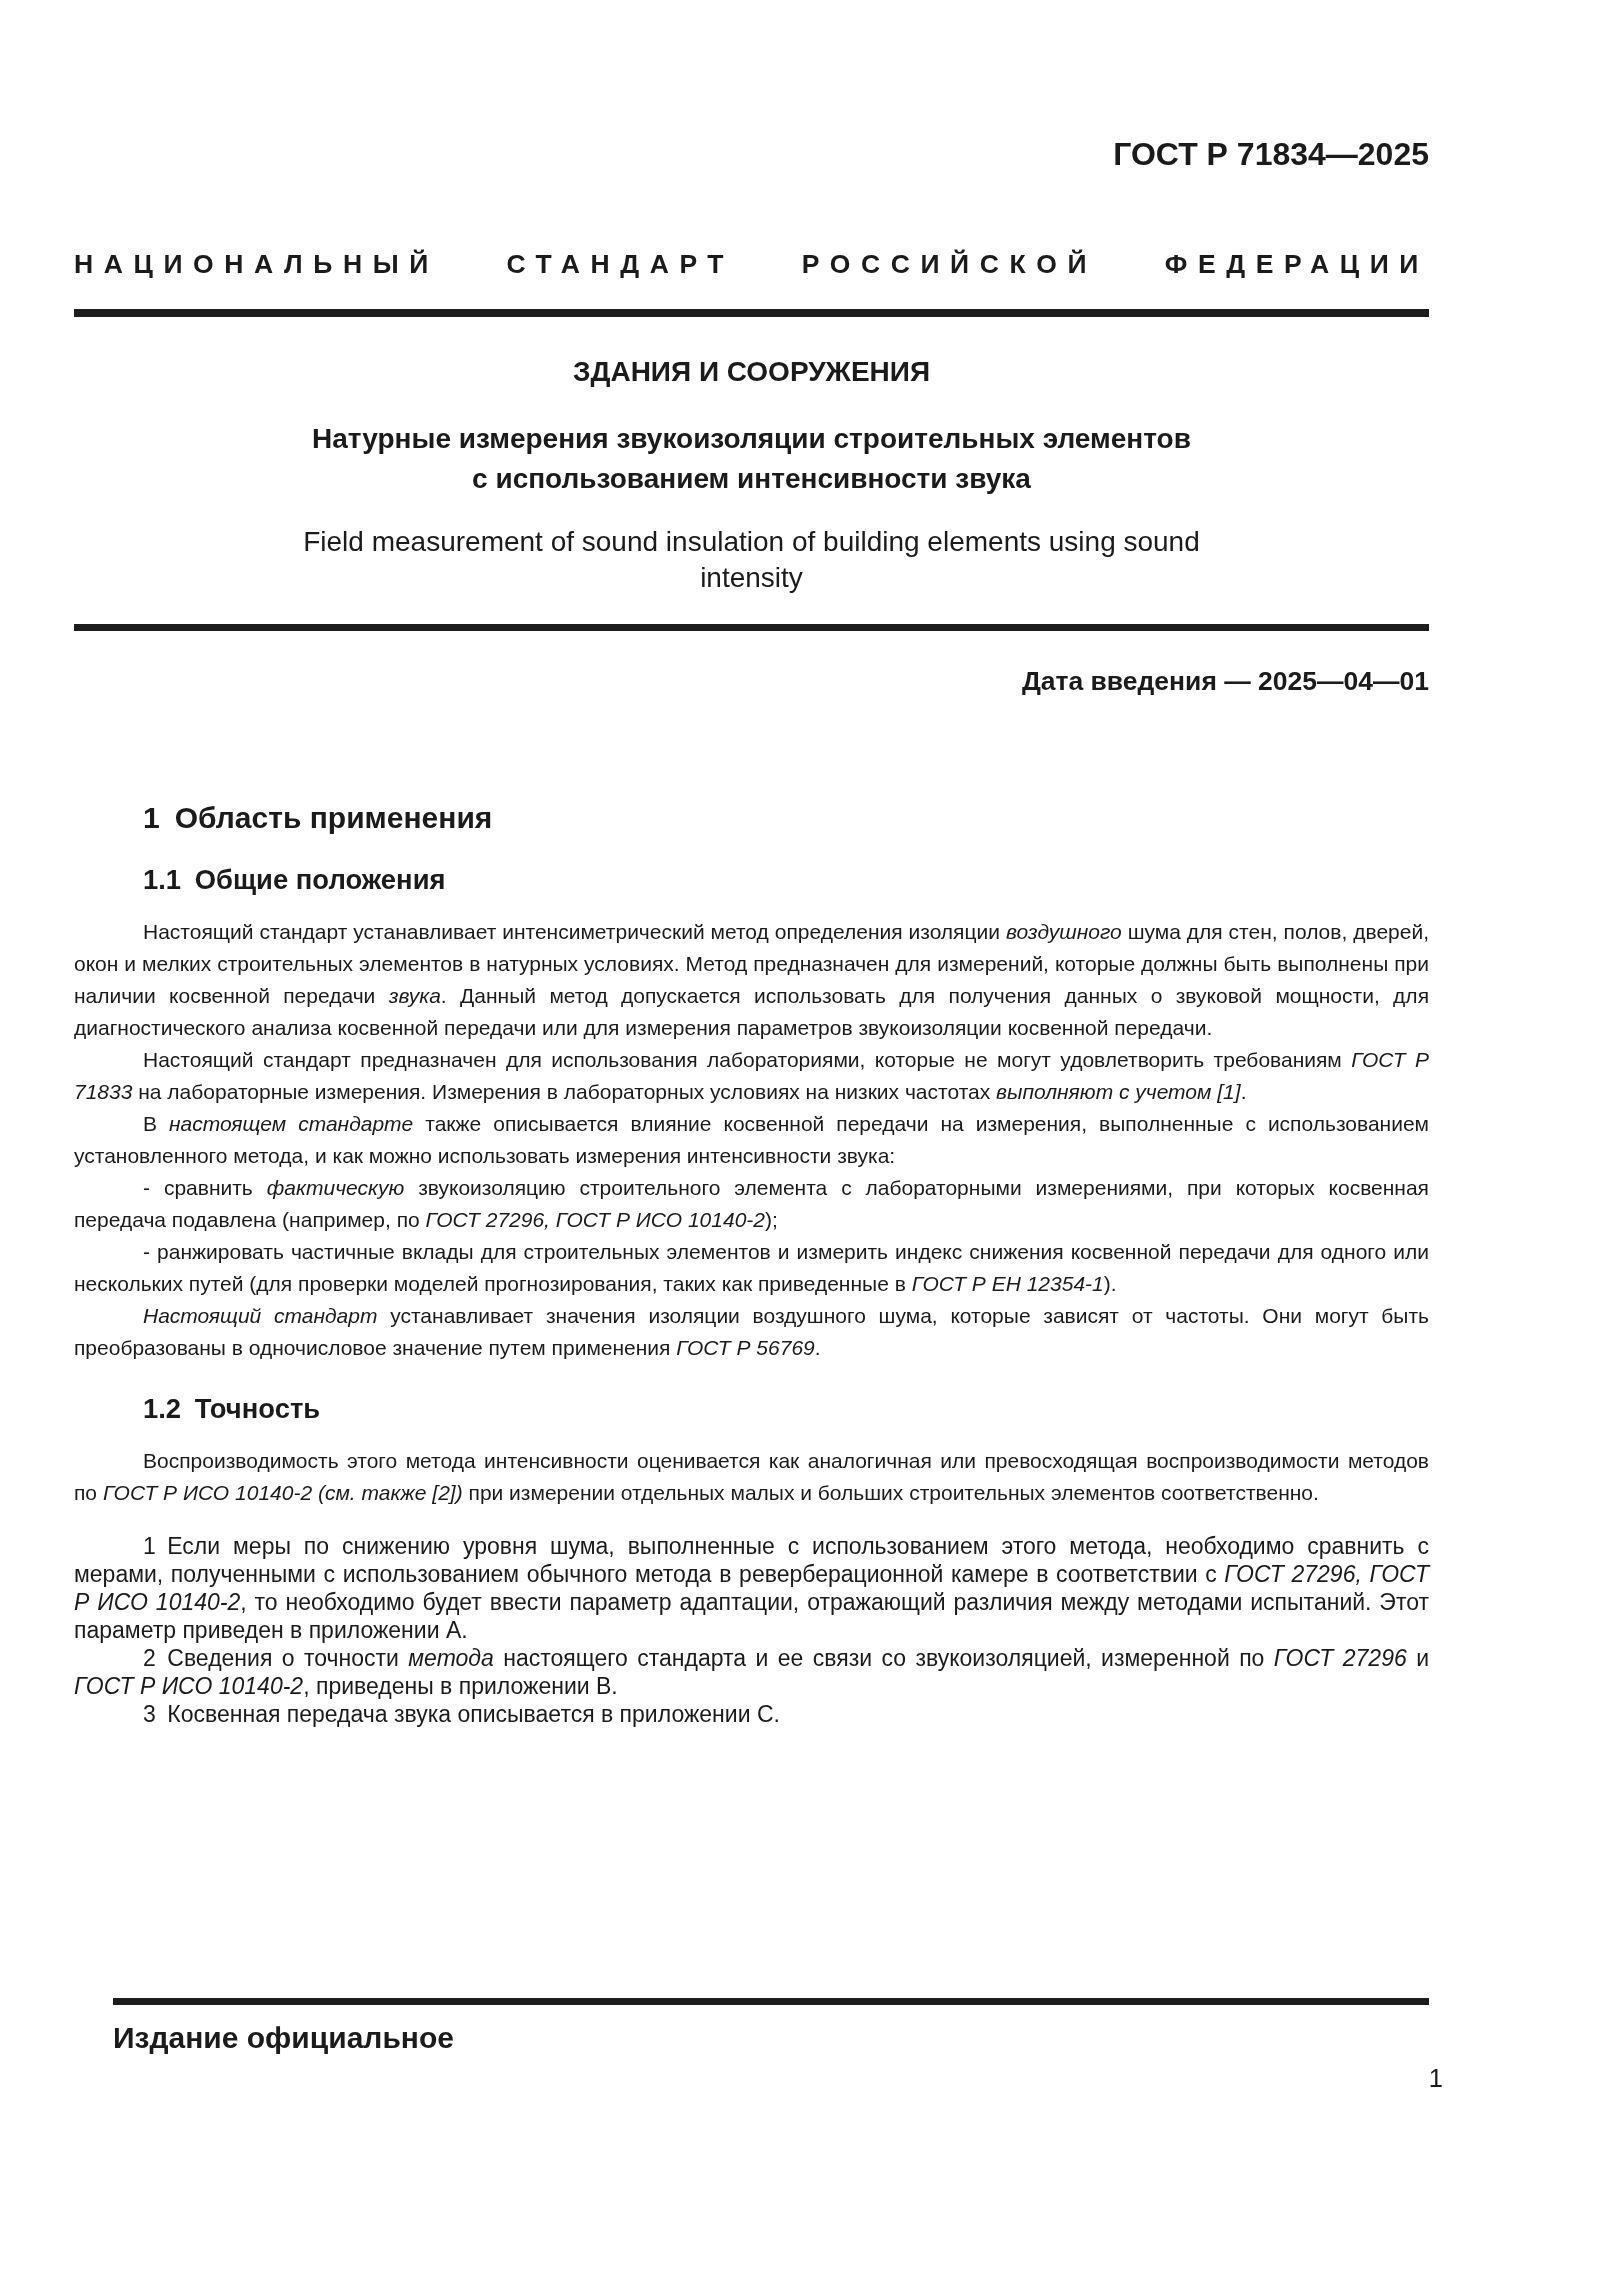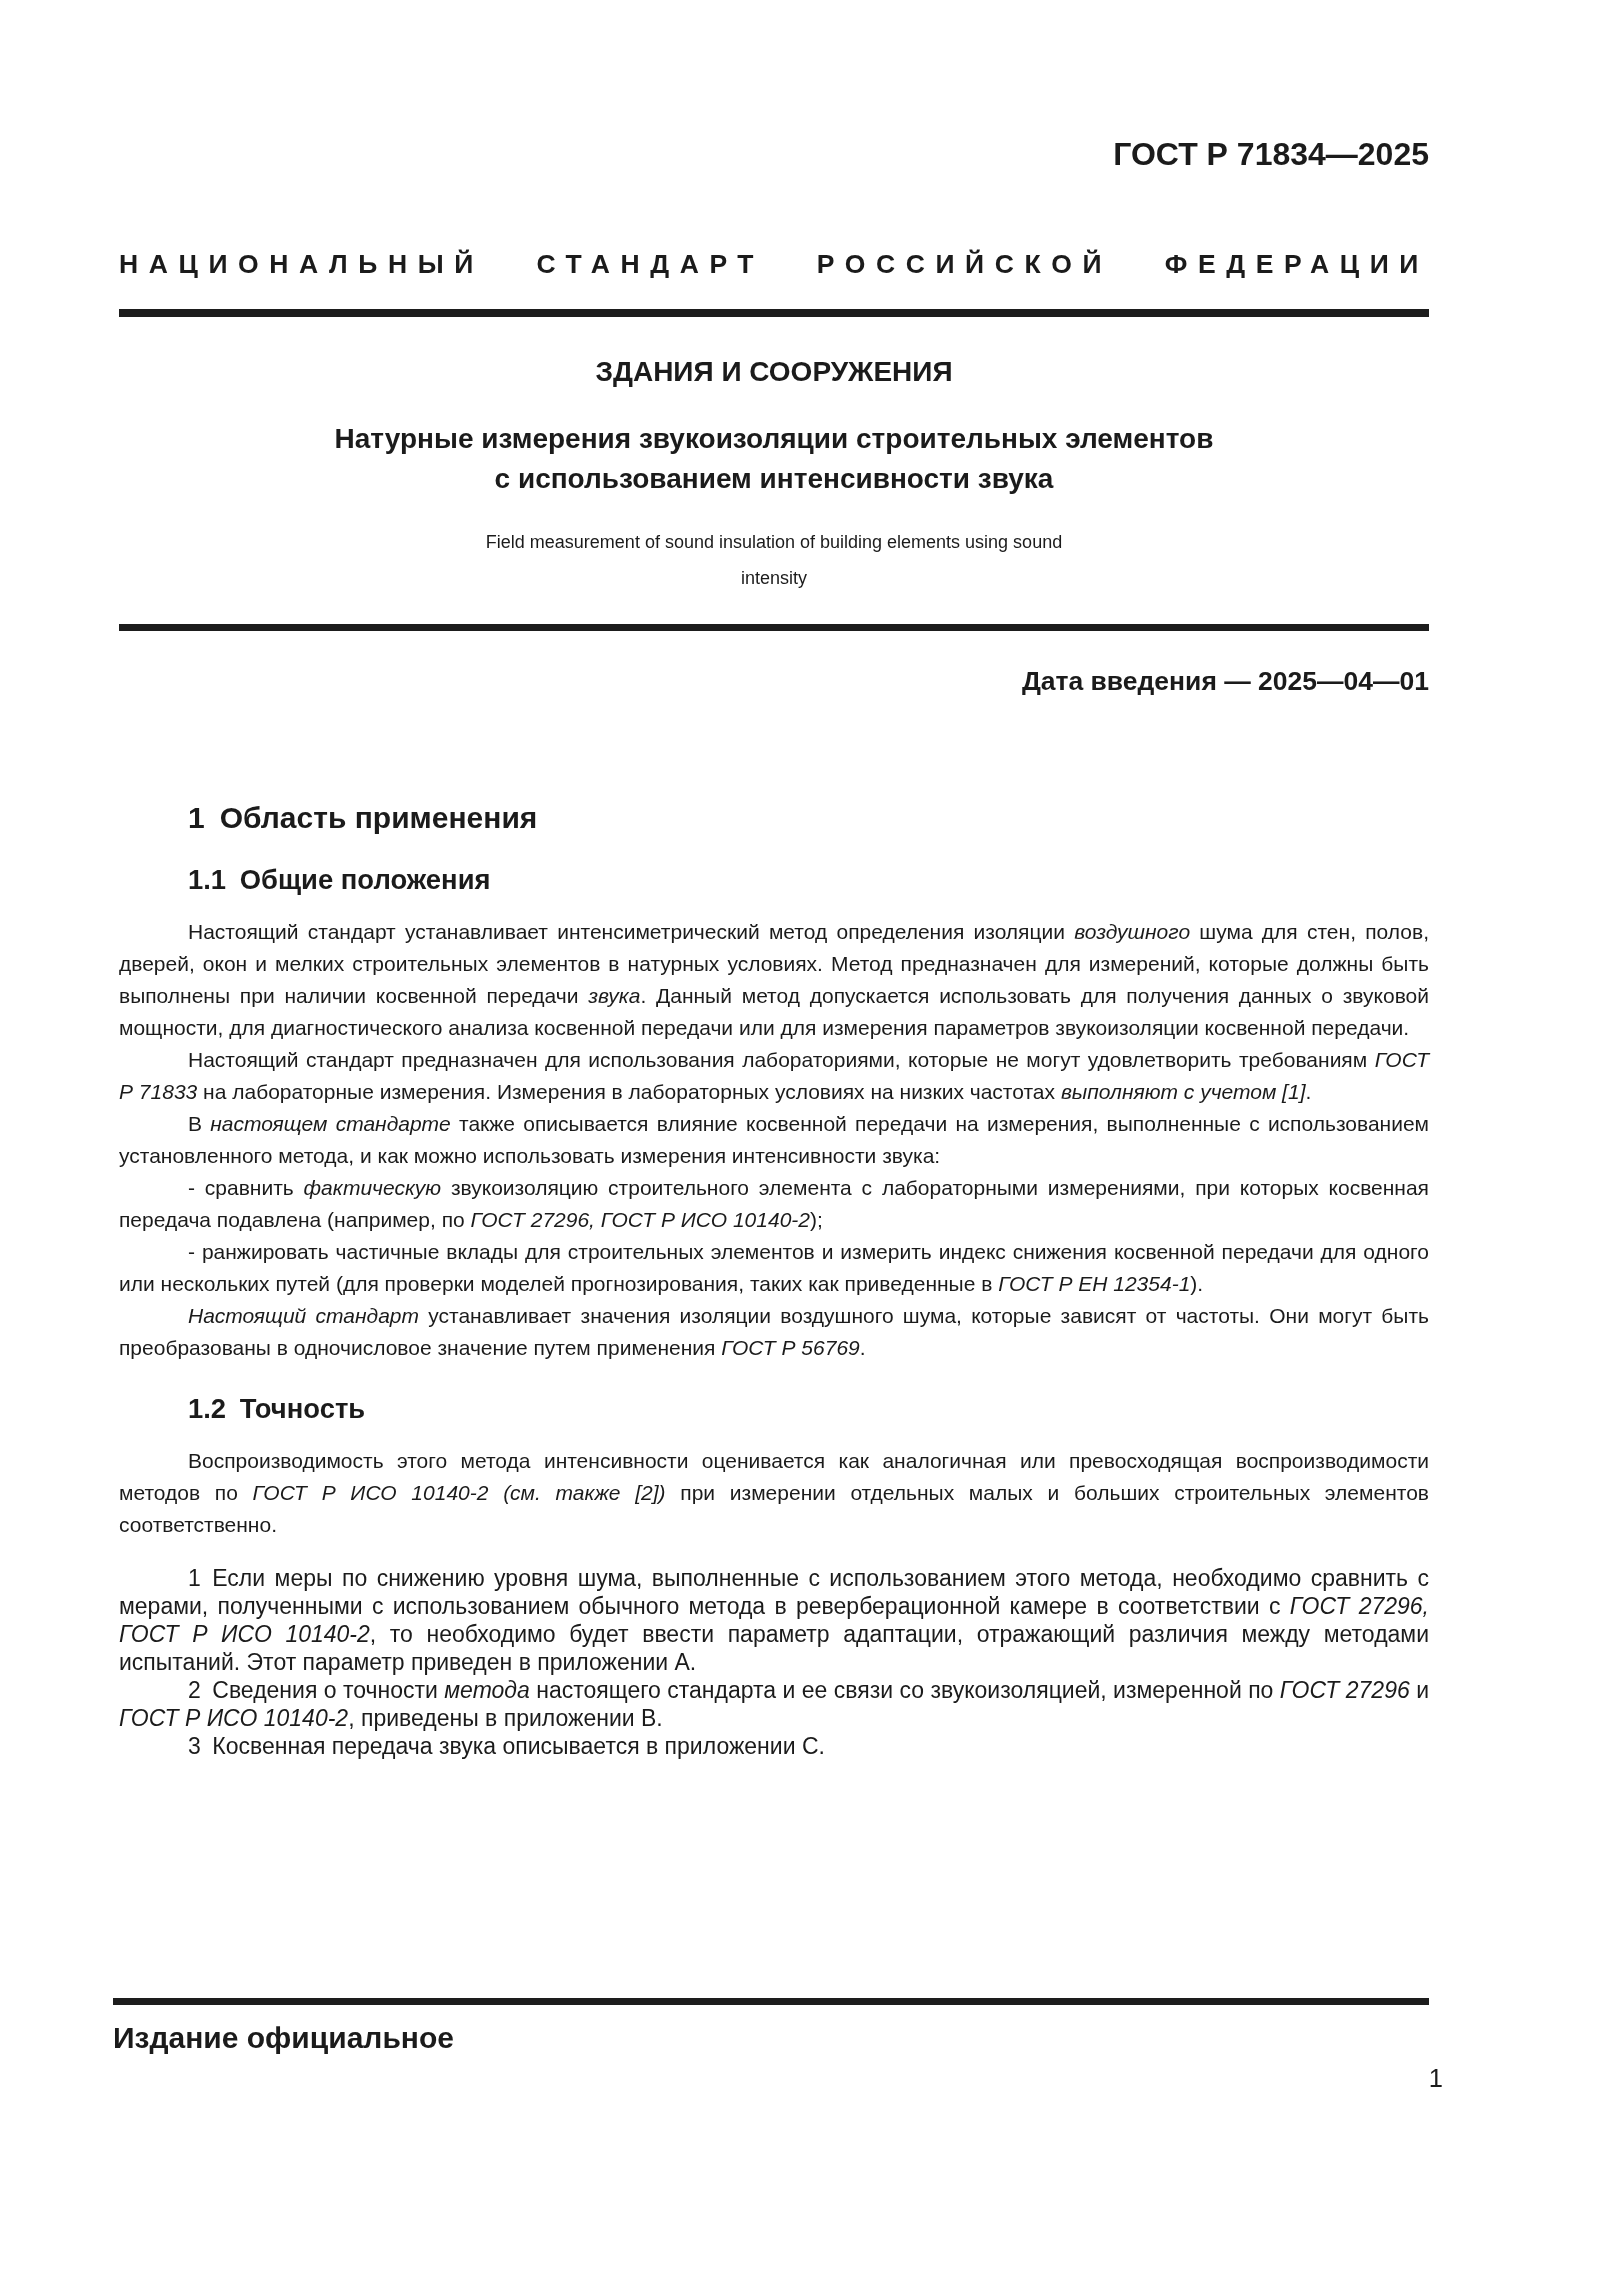--- a/index.html
+++ b/index.html
@@ -1,31 +1,31 @@
 <!DOCTYPE html>
 <html><head>
 <meta charset="utf-8">
 <style>
   html,body{margin:0;padding:0;background:#e8e8e8;}
   .page{
     width:1621px;height:2293px;background:#ffffff;color:#1b1b1b;
     font-family:"Liberation Sans",sans-serif;
     position:relative;box-sizing:border-box;
-    padding:0 192px 0 119px;overflow:hidden;
+    padding:0 192px 0 74px;overflow:hidden;
   }
   .doc-header{padding-top:133px;text-align:right;font-weight:700;font-size:32px;line-height:43px;}
   .banner{display:flex;justify-content:space-between;margin-top:73px;font-weight:700;font-size:26.5px;}
   .banner span{letter-spacing:0.40em;white-space:nowrap;}
   .rule{height:7.8px;background:#1d1d1d;}
   .rule-top{margin-top:29px;}
   .rule-mid{margin-top:27.4px;}
   .title-block{text-align:center;}
   .subject{margin-top:39px;font-weight:700;font-size:28px;}
   .title-ru{margin-top:31px;font-weight:700;font-size:28px;line-height:40px;text-align:center;}
-  .title-en{margin-top:25.5px;font-size:18px;line-height:36px;}
+  .title-en{margin-top:25.5px;font-size:28px;line-height:36px;}
   .date-line{margin-top:35px;text-align:right;font-weight:700;font-size:26.5px;}
   .scope-heading{margin:104px 0 0 69px;font-size:30px;font-weight:700;}
   .sub-heading{margin:29px 0 0 69px;font-size:27.4px;font-weight:700;}
   .paras{margin-top:19.6px;}
   .para{margin:0;text-indent:69px;text-align:justify;font-size:21px;line-height:32px;}
   .para em{font-style:italic;}
   .notes{margin-top:23.5px;}
   .notes-label{margin:0 0 7.8px 69px;font-size:23.5px;}
   .notes .para{font-size:23px;line-height:28px;}
   .footer-rule{position:absolute;left:113px;right:192px;top:1998px;height:6.9px;background:#1d1d1d;}

